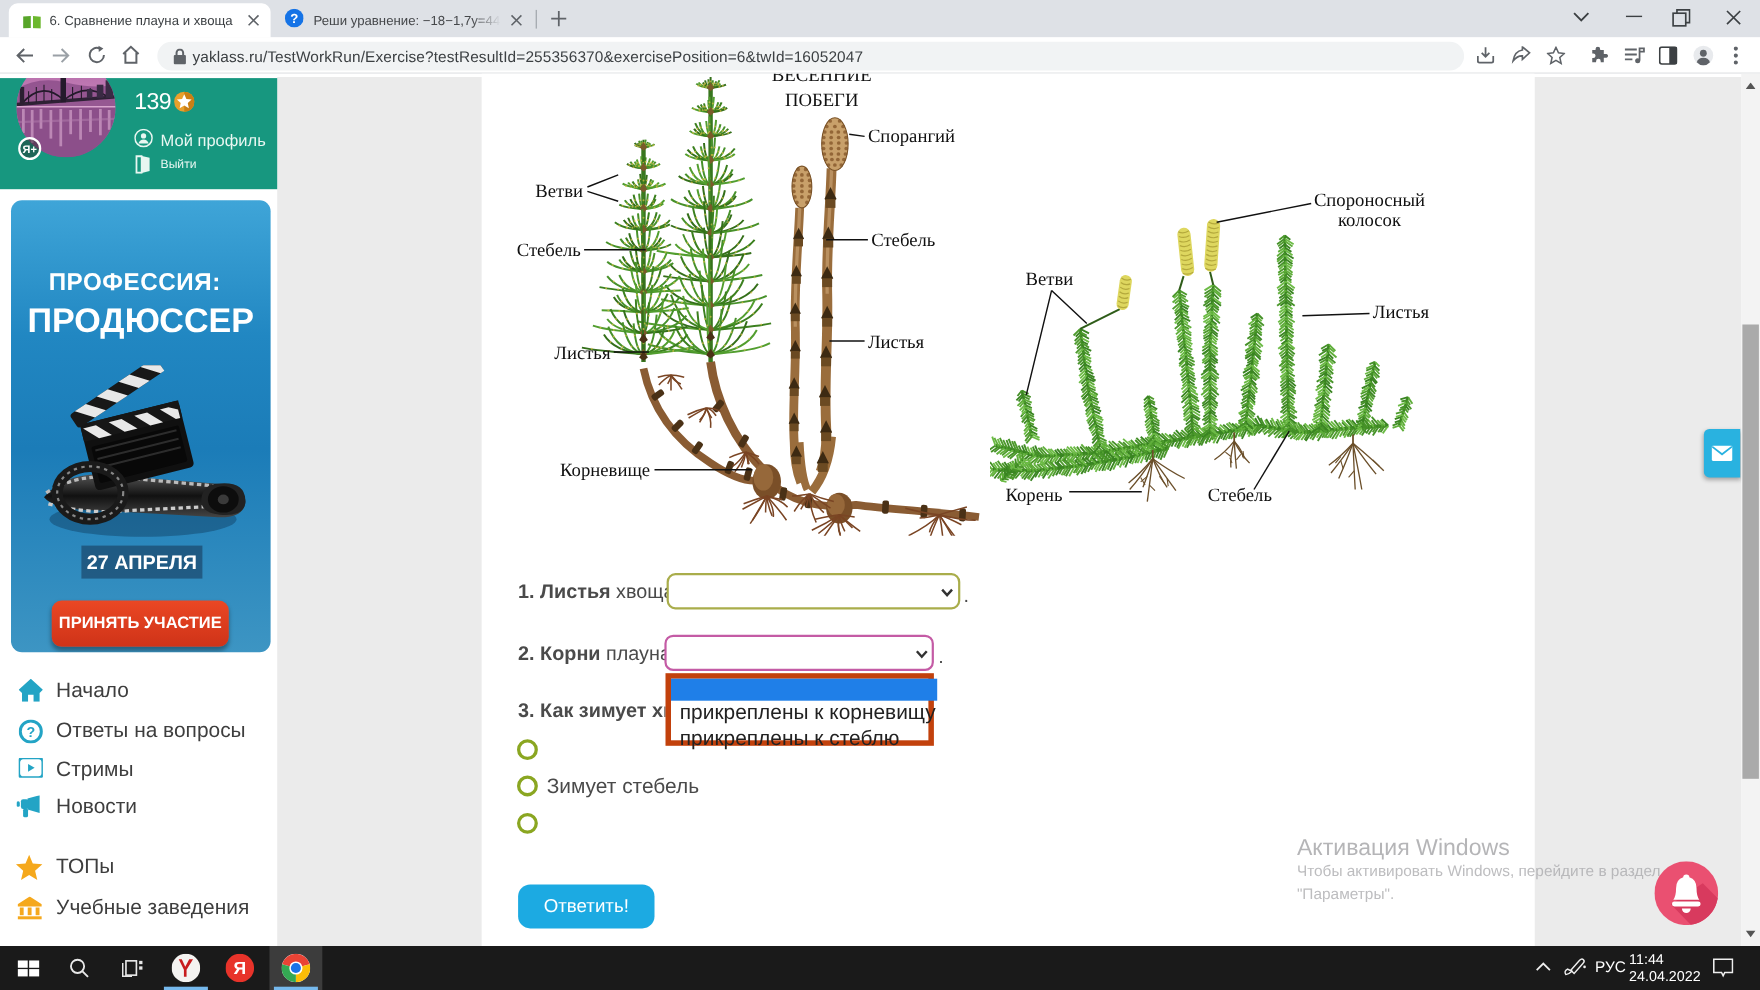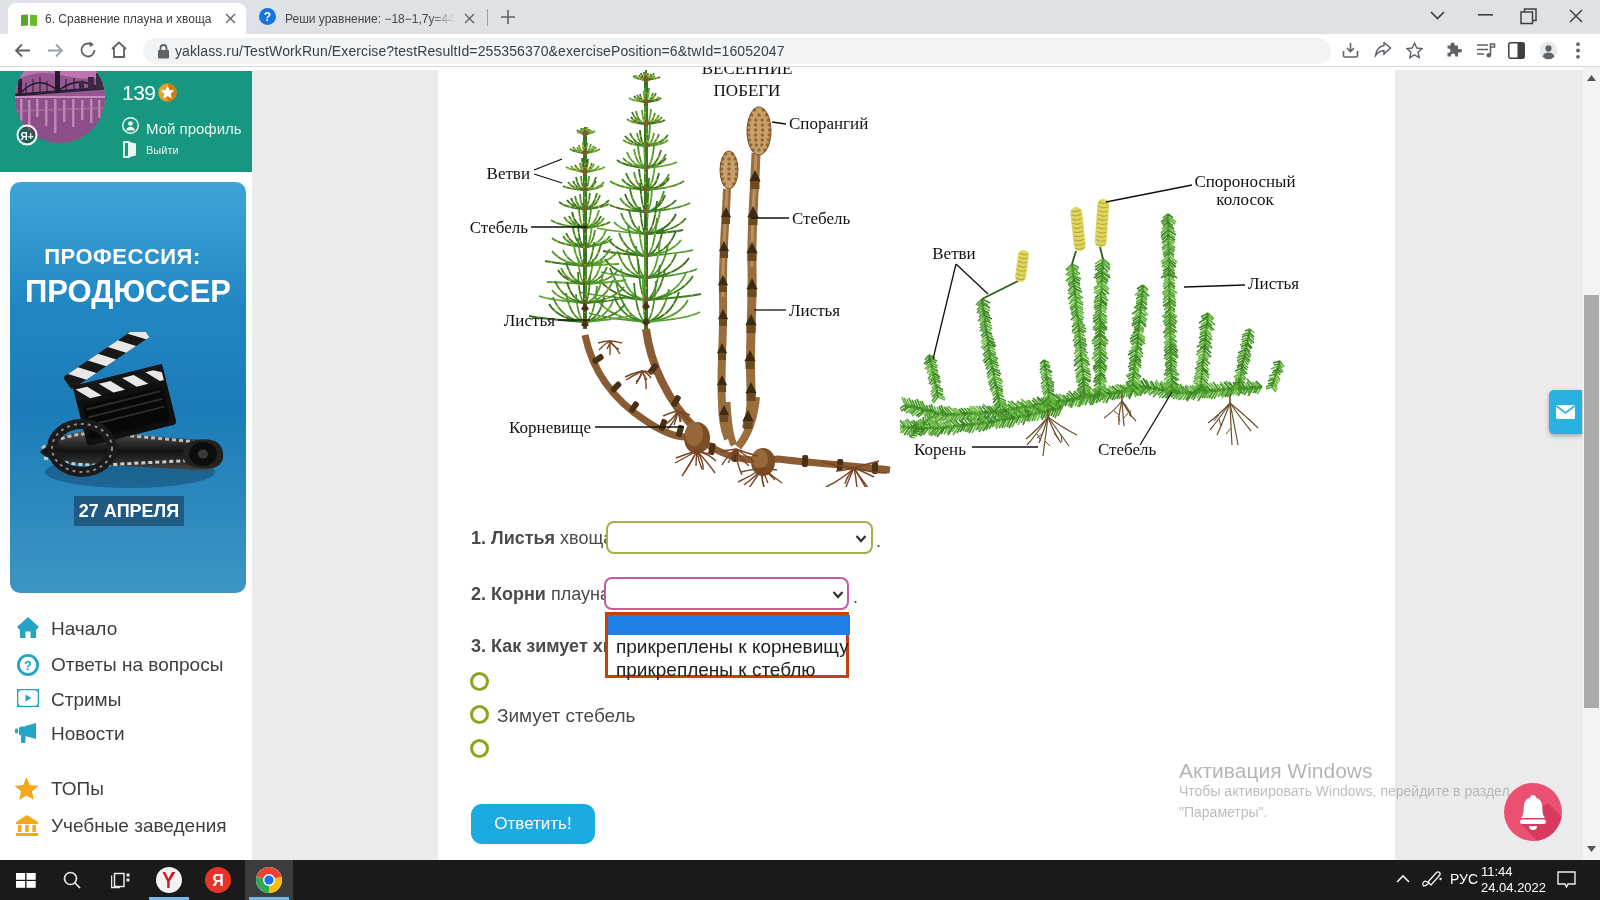--- a/index.html
+++ b/index.html
@@ -230,20 +230,21 @@
             <path d="M52 28 L64 43 L76 43 L64 28 Z M76 28 L88 43 L100 43 L88 28 Z M100 28 L112 43 L124 43 L112 28 Z M124 28 L136 43 L140 43 L140 36 L131 28 Z" fill="#e8e8e8"></path>
           </g>
           <path d="M50 46 L62 58 L74 58 L62 46 Z M74 46 L86 58 L98 58 L86 46 Z M98 46 L110 58 L122 58 L110 46 Z M122 46 L134 58 L138 58 L138 50 L130 46 Z" fill="#e8e8e8"></path>
           <rect x="53" y="64" width="82" height="34" rx="2" fill="#080808"></rect>
           <path d="M56 68 L132 68 M56 76 L132 76 M56 84 L132 84" stroke="#2c2c2c" stroke-width="2"></path>
         </g>
         <ellipse cx="52" cy="116" rx="30" ry="24" fill="none" stroke="#1a1a1a" stroke-width="10"></ellipse>
         <ellipse cx="52" cy="116" rx="30" ry="24" fill="none" stroke="#888" stroke-width="2" stroke-dasharray="3 4"></ellipse>
       </svg>
       <div class="abs" style="left:64px;top:314px;width:110px;height:30px;background:rgba(25,62,95,0.62);color:#fff;font-size:18px;font-weight:bold;text-align:center;line-height:30px;white-space:nowrap;">27 АПРЕЛЯ</div>
+      <div class="abs" style="left:37px;top:364px;width:161px;height:42px;background:linear-gradient(180deg,#ea4724,#cf3318);border-radius:9px;box-shadow:0 3px 4px rgba(0,0,0,0.35);color:#fff;font-size:15px;font-weight:bold;text-align:center;line-height:42px;">ПРИНЯТЬ УЧАСТИЕ</div>
     </div>
     <div class="nav">
       <svg class="abs" style="left:17px;top:550px" width="22" height="21" viewBox="0 0 22 21">
         <path d="M11 0 L22 10 L19 13 L11 6 L3 13 L0 10 Z" fill="#23a4c5"></path>
         <path d="M3 11 L3 21 L8.5 21 L8.5 14.5 L13.5 14.5 L13.5 21 L19 21 L19 11 L11 4.5 Z" fill="#23a4c5"></path>
       </svg>
       <div class="navitem" style="top:551px">Начало</div>
       <svg class="abs" style="left:17px;top:587px" width="22" height="22" viewBox="0 0 22 22">
         <circle cx="11" cy="11" r="9.6" fill="none" stroke="#23a4c5" stroke-width="2.8"></circle>
         <text x="11" y="15.8" font-size="13" font-weight="bold" fill="#23a4c5" text-anchor="middle">?</text>
@@ -2572,21 +2573,21 @@
           <path d="M1.5 3 L6 8 L10.5 3" stroke="#333" stroke-width="2.2" fill="none"></path>
         </svg>
     </div>
     <div class="q" style="left:853px;top:520px">.</div>
     <div class="q" style="left:471px;top:569px"><b>3. Как зимует хвощ?</b></div>
     <div class="radio" style="left:470px;top:605px"></div>
     <div class="radio" style="left:470px;top:638px"></div>
     <div class="q" style="left:497px;top:638px;font-size:19px">Зимует стебель</div>
     <div class="radio" style="left:470px;top:672px"></div>
 
-    <div class="abs" style="left:605px;top:545px;width:244px;height:66px;background:#fff;border:3px solid #c2410c;">
+    <div class="abs" style="left:605px;top:545px;width:244px;height:66px;background:#fff;border:5px solid #c2410c;">
       <div class="abs" style="left:0;top:0;width:242px;height:20px;background:#1f7fe8;"></div>
       <div class="abs" style="left:8px;top:21px;font-size:19px;color:#222;white-space:nowrap;">прикреплены к корневищу</div>
       <div class="abs" style="left:8px;top:44px;font-size:19px;color:#222;white-space:nowrap;">прикреплены к стеблю</div>
     </div>
     <div id="answerbtn">Ответить!</div>
 
     <div class="abs" style="left:1179px;top:692px;color:#9d9da0;opacity:0.75;font-size:21px;">Активация Windows</div>
     <div class="abs" style="left:1179px;top:714px;width:352px;color:#a7a7aa;opacity:0.75;font-size:14px;line-height:21px;">Чтобы активировать Windows, перейдите в раздел<br>"Параметры".</div>
 
     <svg class="abs" style="left:1504px;top:716px" width="58" height="58" viewBox="0 0 58 58">

